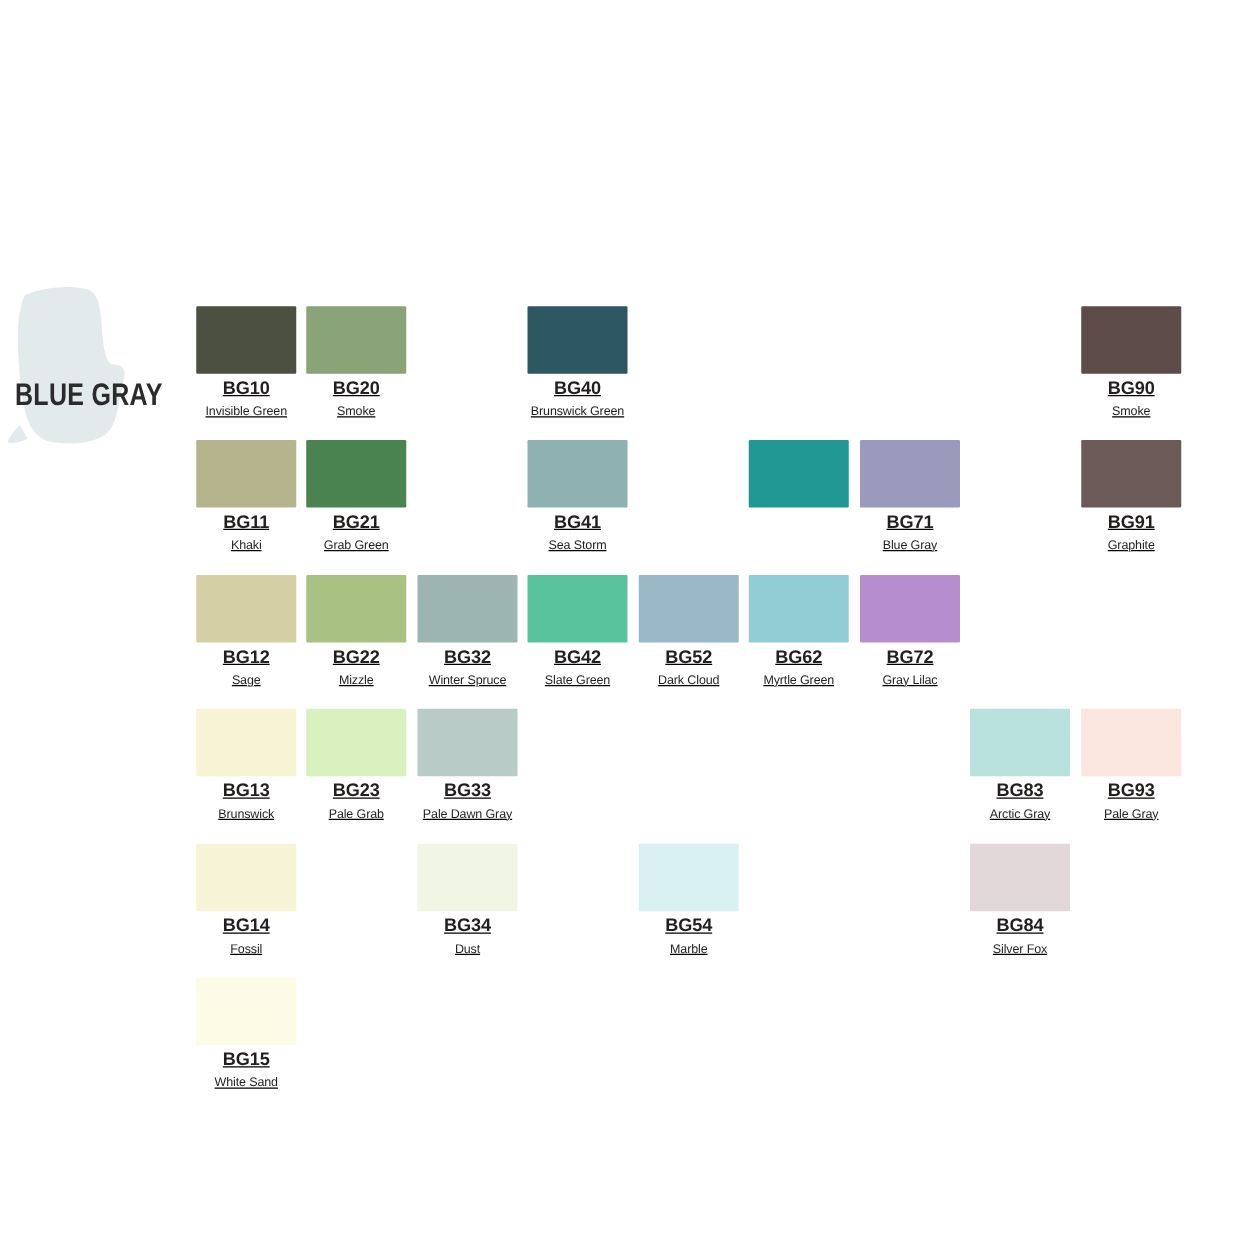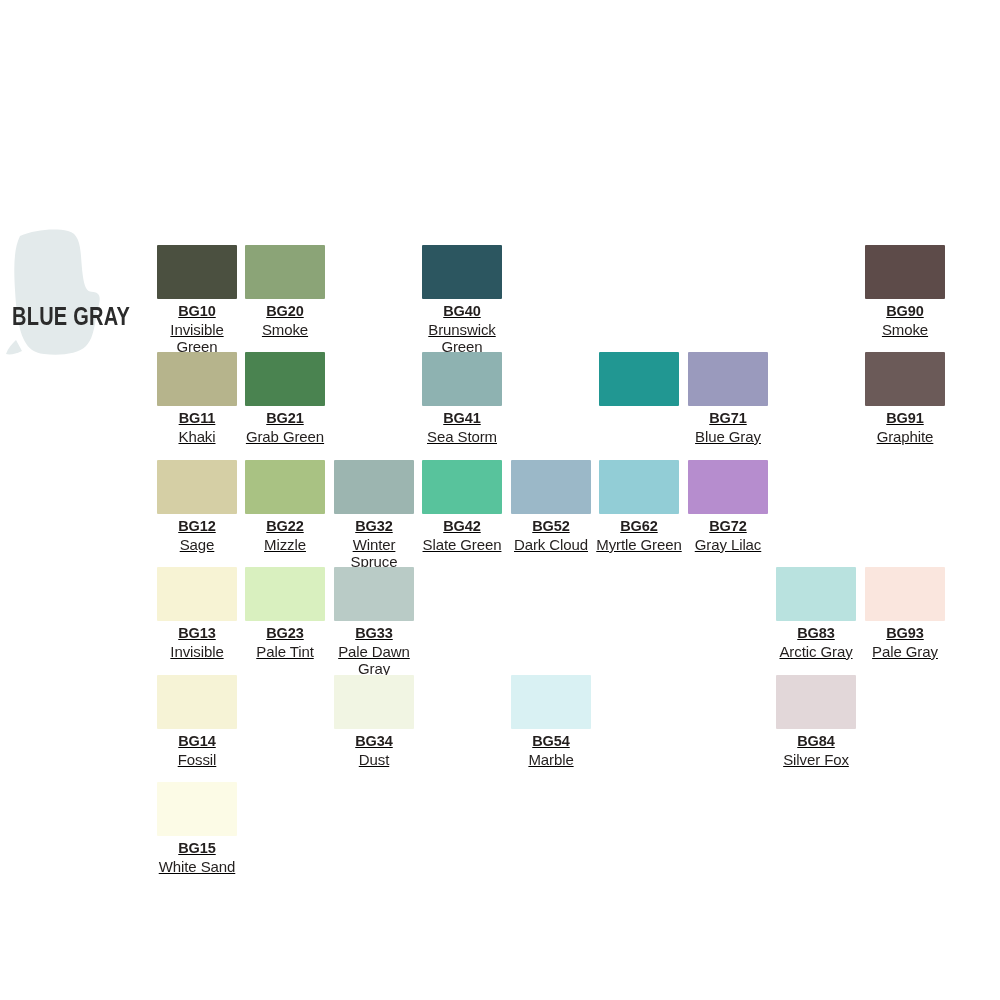--- a/index.html
+++ b/index.html
@@ -77,21 +77,21 @@
     font-family: "Liberation Sans", sans-serif;
     font-weight: 700;
     font-size: 14.5px;
     color: #231f1e;
     letter-spacing: -0.1px;
   }
   .pname {
     display: block;
     font-family: "Liberation Sans", sans-serif;
     font-weight: 400;
-    font-size: 15px;
+    font-size: 10px;
     color: #231f1e;
     letter-spacing: -0.1px;
   }
 </style>
 </head>
 <body>
 
 <div id="brand">
   <svg class="brush" viewBox="0 0 150 132" xmlns="http://www.w3.org/2000/svg" aria-hidden="true">
     <path id="brush-path" d="M20,8 C34,2 54,0 68,3 C78,5 80,16 81,28 C82,42 83,54 86,60
@@ -216,28 +216,28 @@
       <span class="chip" style="background: rgb(182, 141, 206); width: 80px; height: 54px; margin-left: 4px;"></span>
       <div class="cap">
         <span class="code">BG72</span>
         <span class="pname">Gray Lilac</span>
       </div>
     </div>
     <div class="cell" style="left: 153px; top: 567px;">
       <span class="chip" style="background: rgb(247, 243, 212); width: 80px; height: 54px; margin-left: 4px;"></span>
       <div class="cap">
         <span class="code">BG13</span>
-        <span class="pname">Invisible</span>
+        <span class="pname">Brunswick</span>
       </div>
     </div>
     <div class="cell" style="left: 241px; top: 567px;">
       <span class="chip" style="background: rgb(217, 240, 191); width: 80px; height: 54px; margin-left: 4px;"></span>
       <div class="cap">
         <span class="code">BG23</span>
-        <span class="pname">Pale Tint</span>
+        <span class="pname">Pale Grab</span>
       </div>
     </div>
     <div class="cell" style="left: 330px; top: 567px;">
       <span class="chip" style="background: rgb(185, 203, 198); width: 80px; height: 54px; margin-left: 4px;"></span>
       <div class="cap">
         <span class="code">BG33</span>
         <span class="pname">Pale Dawn Gray</span>
       </div>
     </div>
     <div class="cell" style="left: 772px; top: 567px;">

